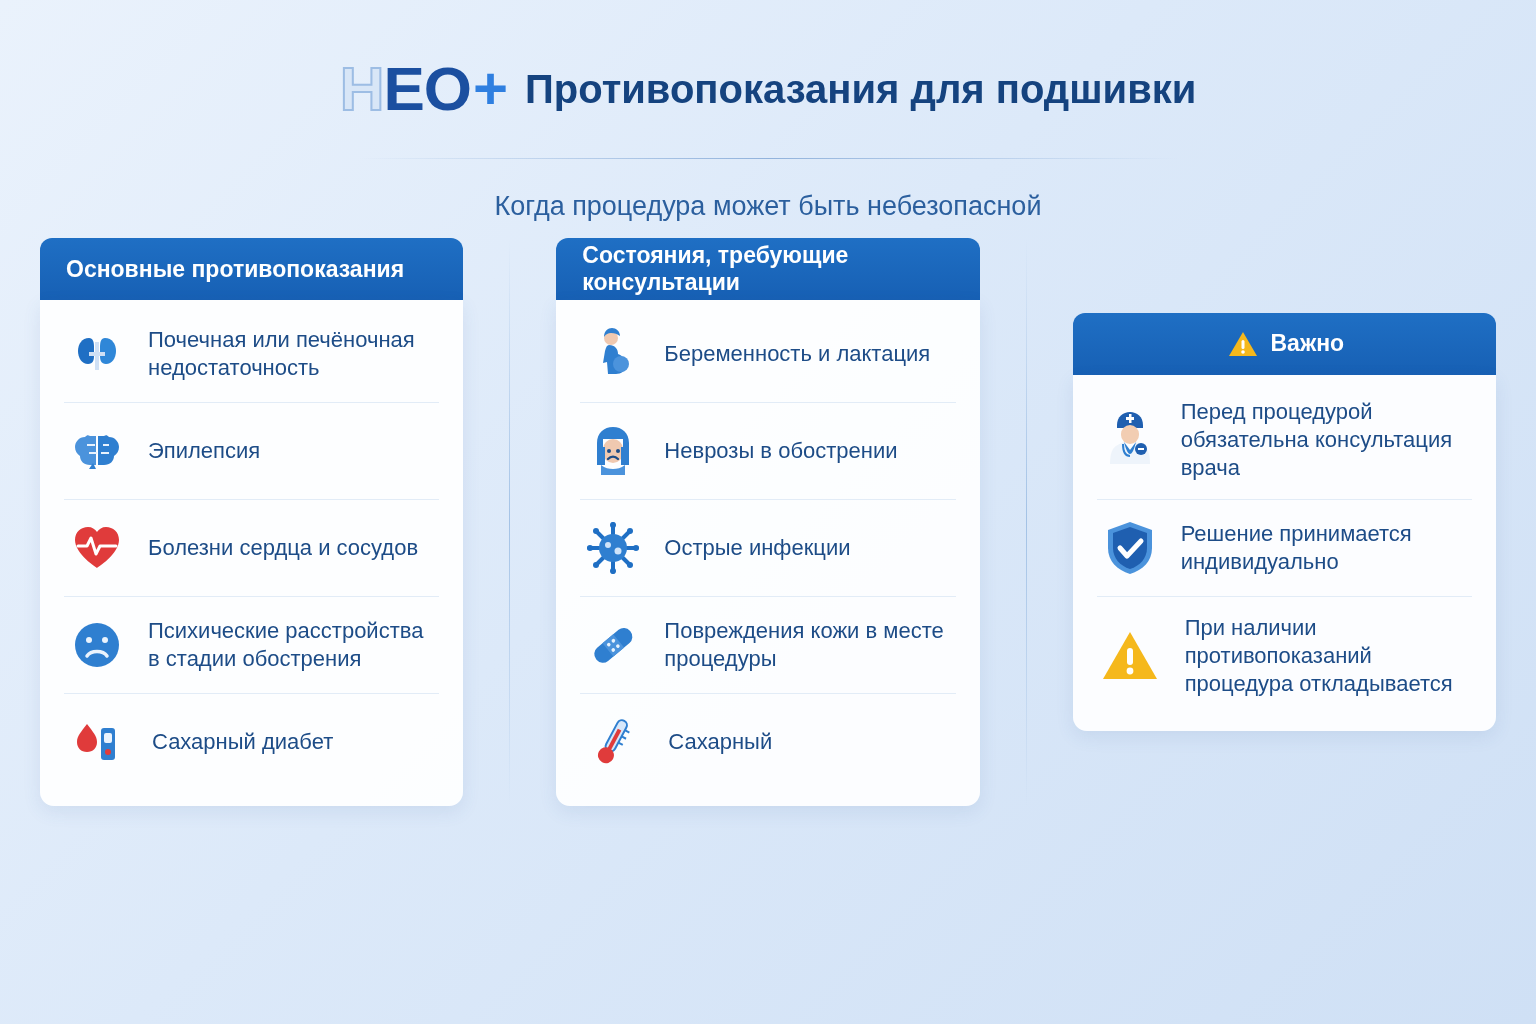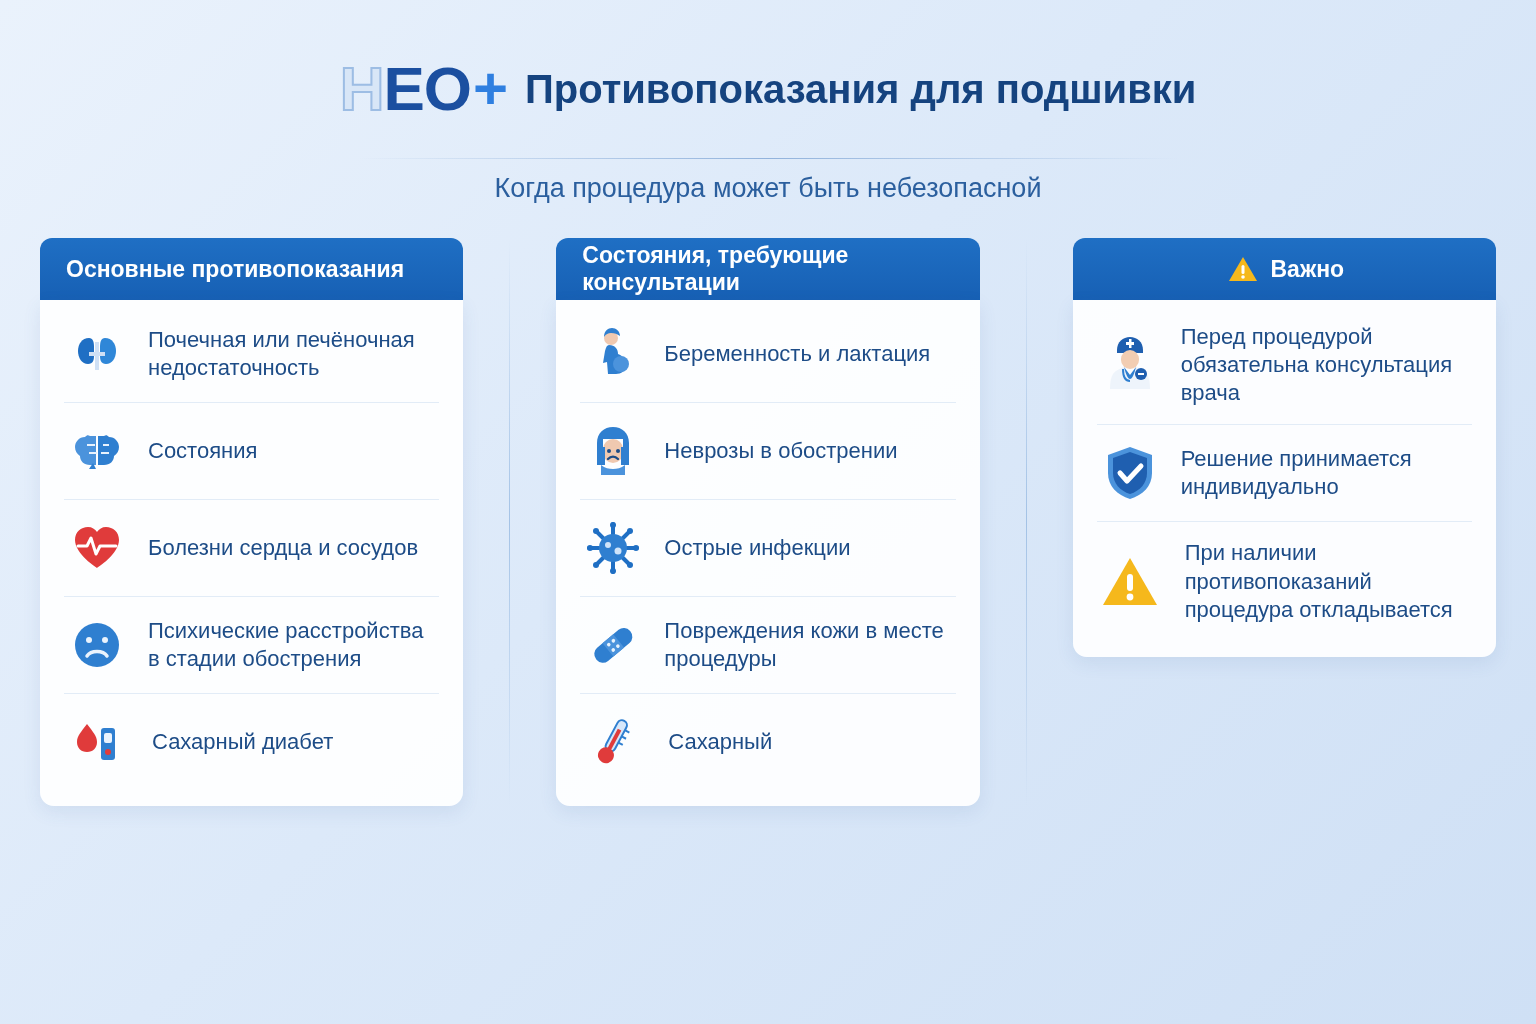--- a/index.html
+++ b/index.html
@@ -60,34 +60,34 @@
     line-height: 1;
     white-space: nowrap;
   }
   .divider {
     width: 820px;
     height: 1px;
     margin: 22px auto 0;
     background: linear-gradient(to right, rgba(120,160,210,0), rgba(120,160,210,.75), rgba(120,160,210,0));
   }
   .subtitle {
-    margin-top: 14px;
+    margin-top: 32px;
     font-size: 27px;
     color: #2b5f9e;
   }
 
   
   .columns {
     position: absolute;
     top: 238px;
     left: 40px;
     right: 40px;
     display: flex;
     gap: 46px;
-    align-items: flex-start;
+    align-items: center;
   }
   .col {
     flex: 1 1 0;
     display: flex;
     flex-direction: column;
   }
   .col-head {
     height: 62px;
     border-radius: 12px 12px 0 0;
     background: linear-gradient(180deg, #1f6fc4 0%, #1760b4 100%);
@@ -186,21 +186,21 @@
 
         <div class="item">
           <span class="item-icon">
             <svg width="56" height="56" viewBox="0 0 56 56">
               <path d="M16 14c-6 0-10 5-10 10 0 4 2 7 5 9 0 5 4 9 10 9h6V13h-6c-2-1-3-1-5 1z" fill="#4b93dc"></path>
               <path d="M40 14c6 0 10 5 10 10 0 4-2 7-5 9 0 5-4 9-10 9h-6V13h6c2-1 3-1 5 1z" fill="#2f7fd0"></path>
               <path d="M18 22h8M20 30h8M34 22h6M32 30h8" stroke="#e8f2fd" stroke-width="2" fill="none"></path>
               <path d="M24 40l-4 6h7" fill="#2f7fd0"></path>
             </svg>
           </span>
-          <span class="item-text">Состояния</span>
+          <span class="item-text">Эпилепсия</span>
         </div>
 
         <div class="item">
           <span class="item-icon">
             <svg width="56" height="56" viewBox="0 0 56 56">
               <path d="M28 48S6 34 6 20C6 12 12 7 19 7c4 0 7 2 9 5 2-3 5-5 9-5 7 0 13 5 13 13 0 14-22 28-22 28z" fill="#e03b3b"></path>
               <path d="M9 26h9l4-8 5 16 4-8h16" stroke="#ffffff" stroke-width="3" fill="none" stroke-linejoin="round" stroke-linecap="round"></path>
             </svg>
           </span>
           <span class="item-text">Болезни сердца и сосудов</span>

